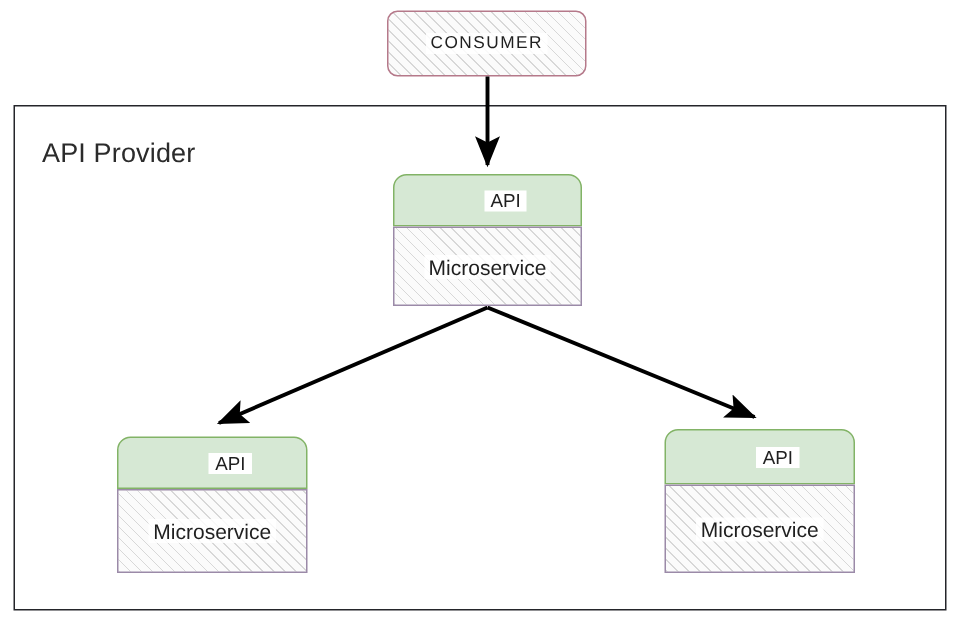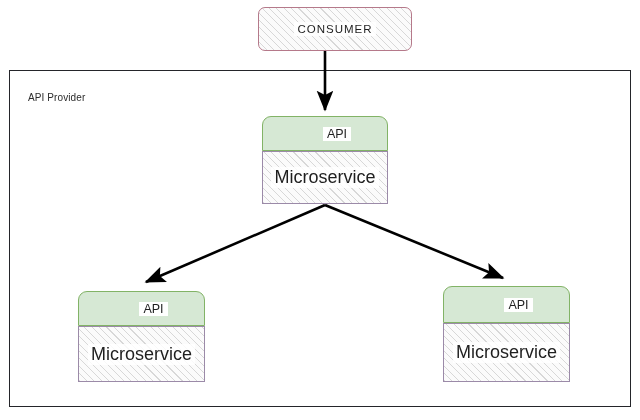--- a/index.html
+++ b/index.html
@@ -43,32 +43,32 @@
     width: 622px;
     height: 337px;
     box-sizing: border-box;
     border: 1.6px solid #24252a;
     background: transparent;
   }
   #provider-label {
     position: absolute;
     left: 28px;
     top: 92px;
-    font-size: 10px;
+    font-size: 18px;
     color: #2b2b2b;
     letter-spacing: 0.1px;
     white-space: nowrap;
   }
 
   
   #consumer-box {
     position: absolute;
     left: 258px;
     top: 7px;
-    width: 154px;
+    width: 133px;
     height: 44px;
     box-sizing: border-box;
     border: 1.7px solid #b5798a;
     border-radius: 7px;
     display: flex;
     align-items: center;
     justify-content: center;
   }
   #consumer-label {
     font-size: 11.5px;
@@ -105,21 +105,21 @@
   .ms-body {
     position: absolute;
     left: 0;
     box-sizing: border-box;
     border: 1.4px solid #9b8aa8;
     display: flex;
     align-items: center;
     justify-content: center;
   }
   .ms-label {
-    font-size: 18px;
+    font-size: 14px;
     color: #1f1f1f;
     background: rgba(255,255,255,0.85);
     padding: 0px 3px;
   }
 
   
   #node-top { left: 262px; top: 116px; width: 126px; height: 88px; }
   #node-top .api-head { width: 126px; height: 35px; }
   #node-top .ms-body  { top: 35px; width: 126px; height: 53px; }
 

